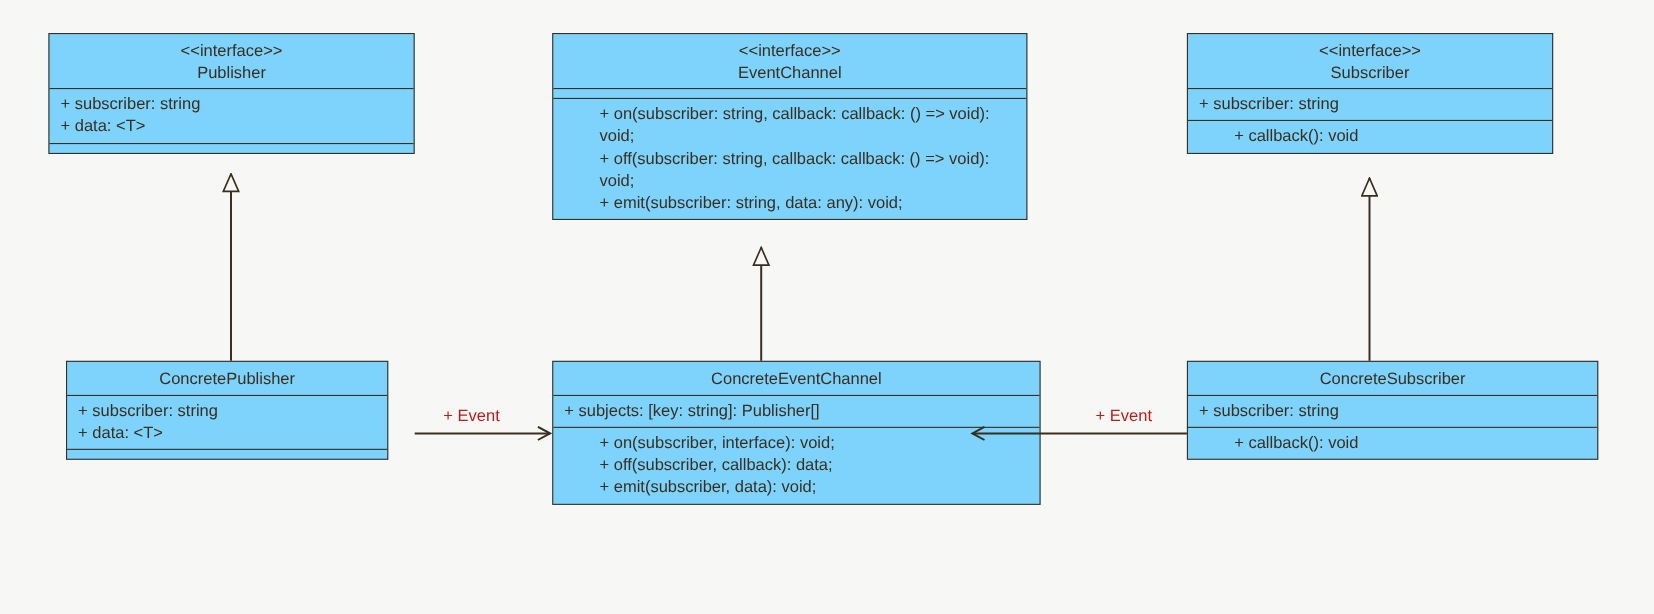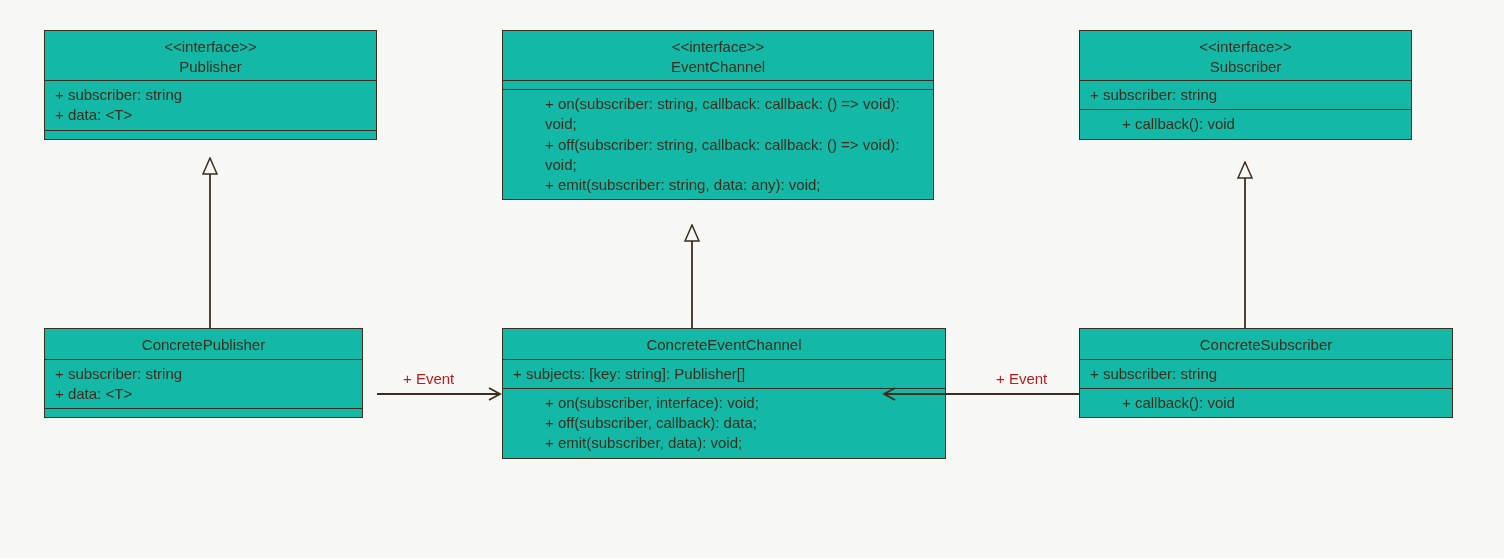--- a/index.html
+++ b/index.html
@@ -6,21 +6,21 @@
     margin: 0;
     padding: 0;
     background: #f7f7f5;
     font-family: -apple-system, BlinkMacSystemFont, "Segoe UI", Helvetica, Arial, sans-serif;
     width: 1504px;
     height: 558px;
     position: relative;
   }
   .class-box {
     position: absolute;
-    background: #14b8a6;
+    background: #7dd3fc;
     border: 1.5px solid #3a2e1f;
     box-sizing: border-box;
   }
   .class-header {
     text-align: center;
     padding: 6px 10px 4px 10px;
     border-bottom: 1.5px solid #3a2e1f;
     font-size: 15px;
     line-height: 1.3;
     color: #3a2e1f;
@@ -84,21 +84,21 @@
     <span class="name">Subscriber</span>
   </div>
   <div class="section">
     <div class="row">+ subscriber: string</div>
   </div>
   <div class="section">
     <div class="row">+ callback(): void</div>
   </div>
 </div>
 
-<div class="class-box" style="left:44px; top:328px; width:319px;">
+<div class="class-box" style="left:60px; top:328px; width:293px;">
   <div class="class-header">
     <span class="name">ConcretePublisher</span>
   </div>
   <div class="section">
     <div class="row">+ subscriber: string</div>
     <div class="row">+ data: &lt;T&gt;</div>
   </div>
   <div class="section empty"></div>
 </div>
 

